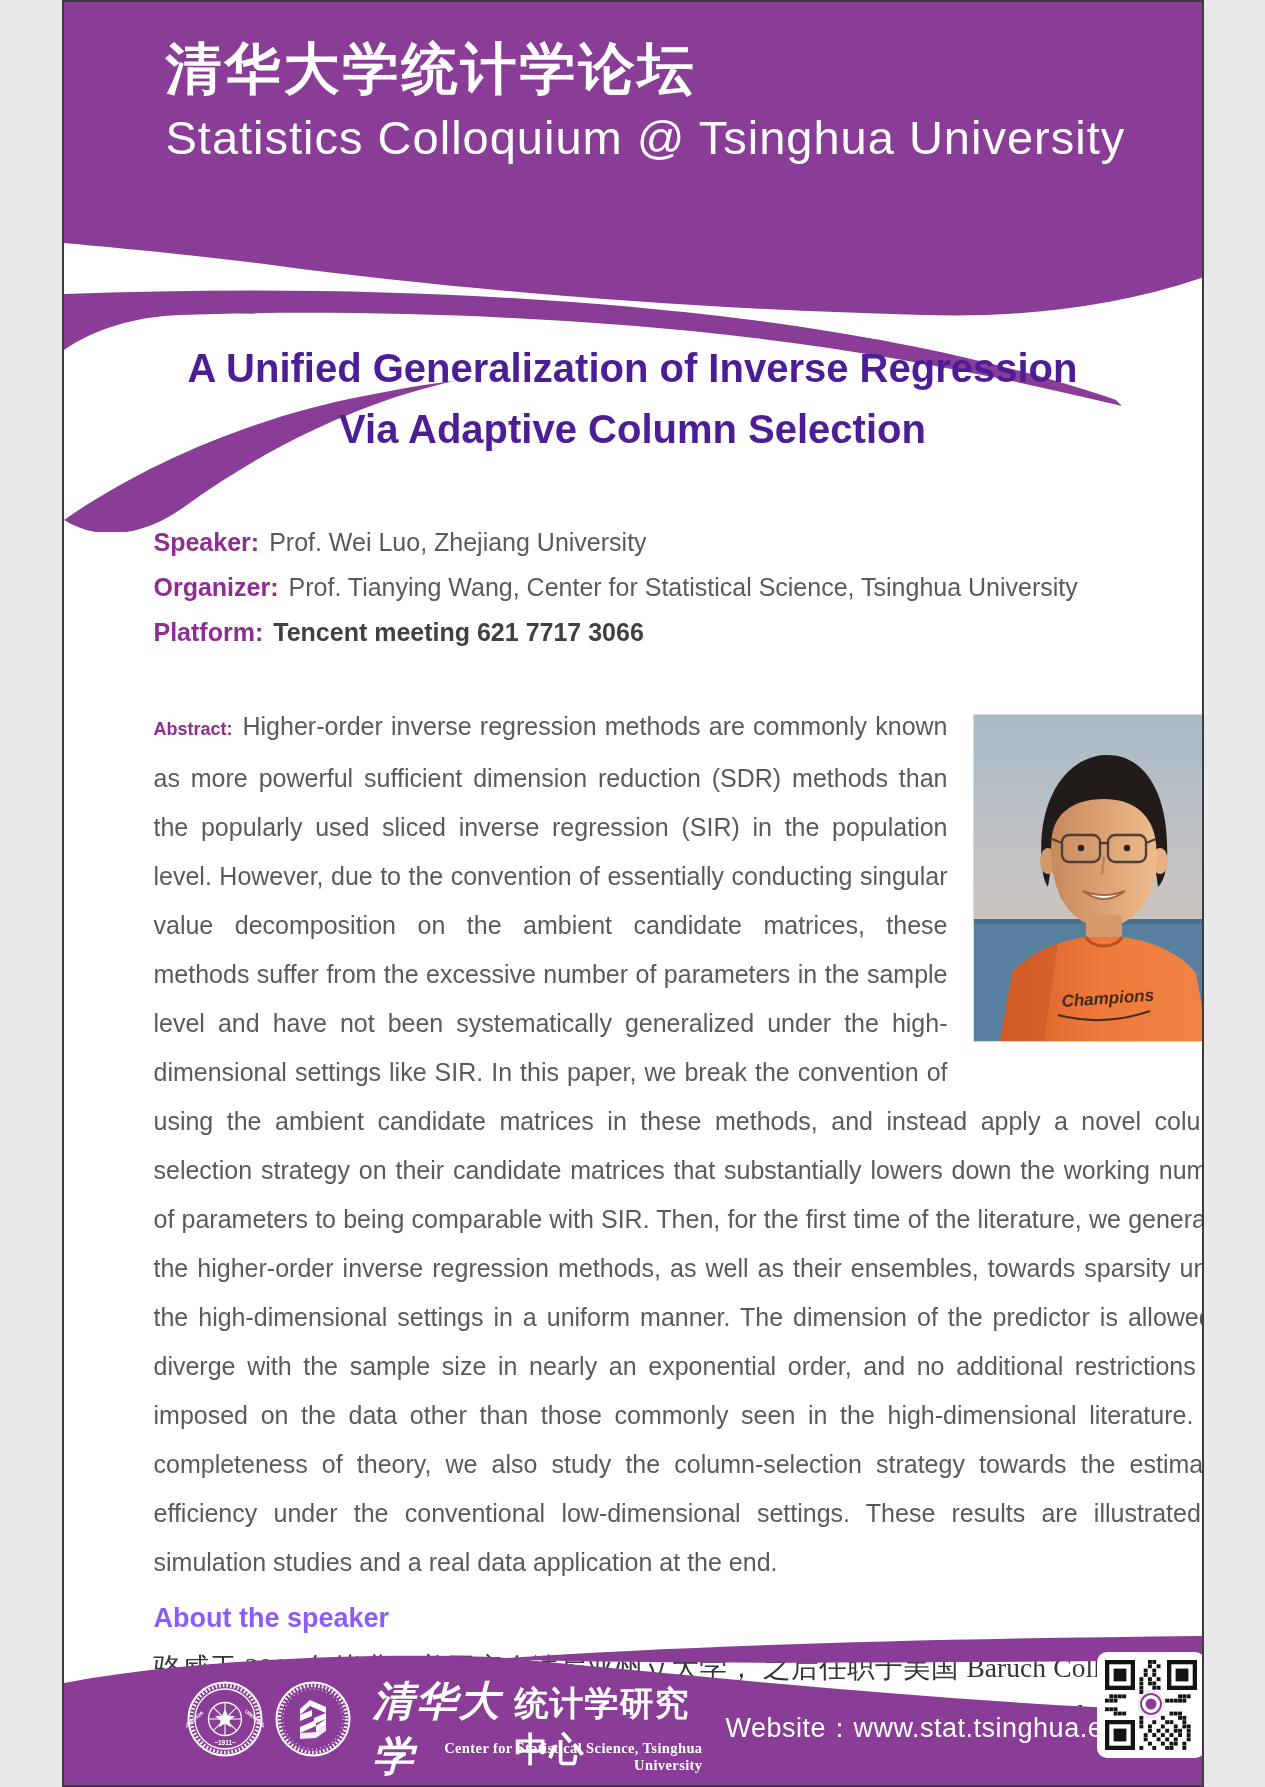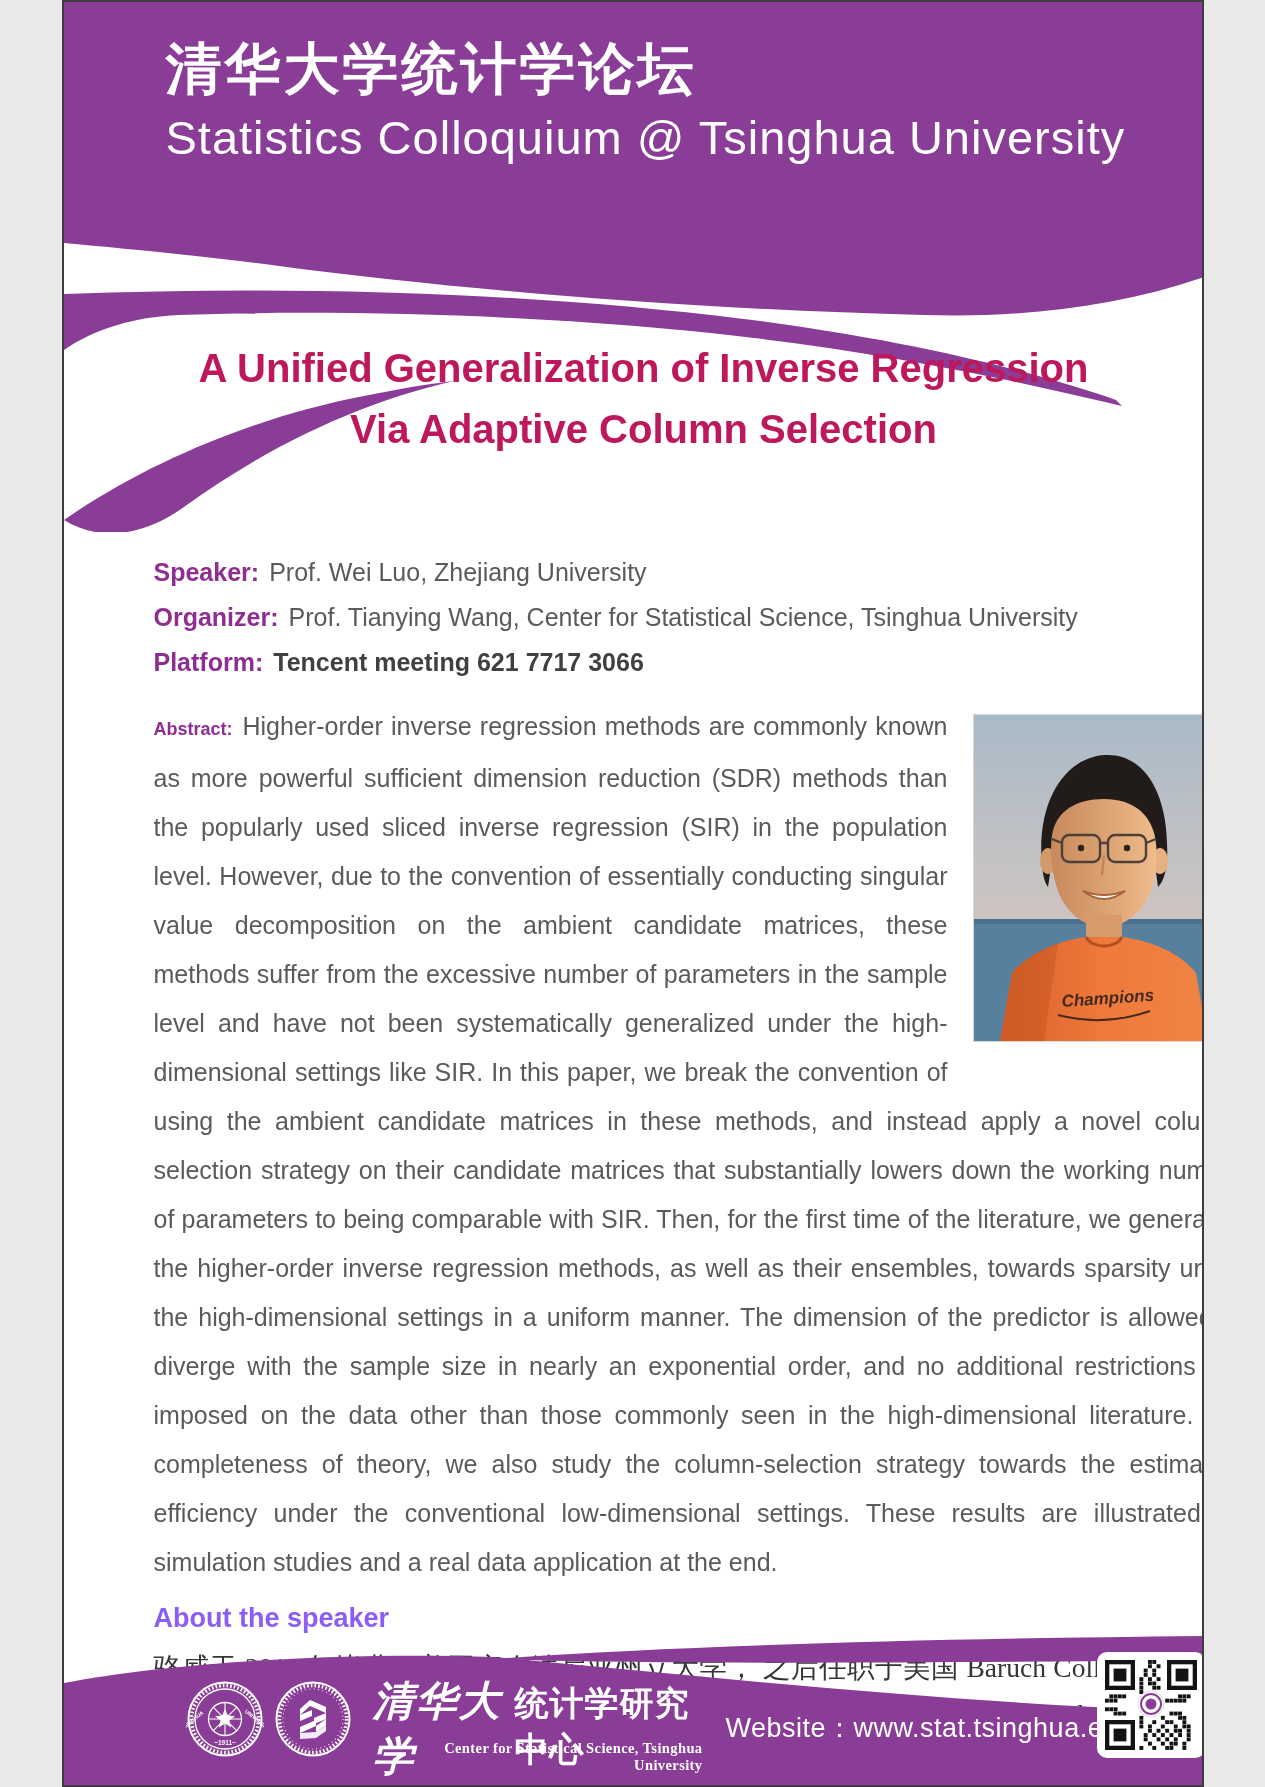--- a/index.html
+++ b/index.html
@@ -9,24 +9,24 @@
     font-family:"Liberation Sans",sans-serif;
   }
   svg text{font-family:"Liberation Sans",sans-serif;}
   .hdr-svg,.ftr-svg{position:absolute;left:0;display:block;}
   .hdr-svg{top:0;}
   .ftr-svg{bottom:0;}
   .header-text{position:absolute;top:34px;left:102px;color:#fff;}
   .header-zh{font-size:56px;font-weight:700;letter-spacing:3px;line-height:66px;}
   .header-en{font-size:47px;font-weight:300;letter-spacing:1px;line-height:60px;margin-top:6px;}
   .talk-title{
-    position:absolute;top:336px;left:11px;width:100%;text-align:center;
-    color:#be185d;font-weight:700;font-size:40px;line-height:61px;letter-spacing:0;
+    position:absolute;top:336px;left:0;width:100%;text-align:center;
+    color:#4c1d95;font-weight:700;font-size:40px;line-height:61px;letter-spacing:0;
   }
-  .meta{position:absolute;top:548px;left:90px;width:1090px;}
+  .meta{position:absolute;top:518px;left:90px;width:1090px;}
   .meta .row{font-size:25px;line-height:45px;white-space:pre-wrap;}
   .lab{color:#8f2d92;font-weight:700;margin-right:10px;}
   .val{color:#595a5c;}
   .val-bold{color:#404040;font-weight:700;}
   .lower{position:absolute;top:700px;left:90px;width:1090px;}
   .abstract{font-size:25px;line-height:49px;color:#595a5c;text-align:justify;}
   .abstract .lab{font-size:18px;}
   .photo{
     float:right;width:254px;height:326px;margin:13px 16px 14px 26px;
     outline:1px solid #d8d8d8;

